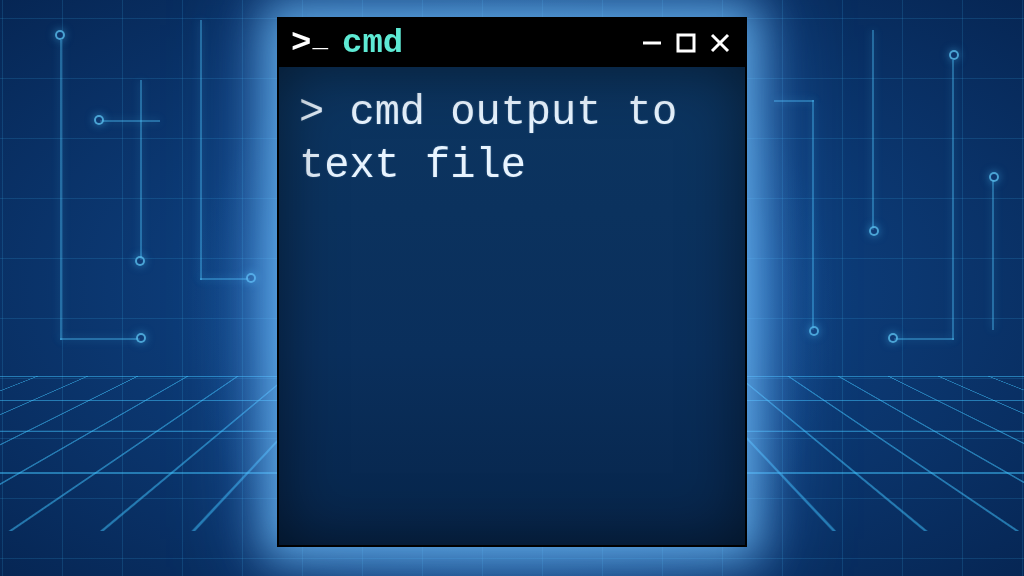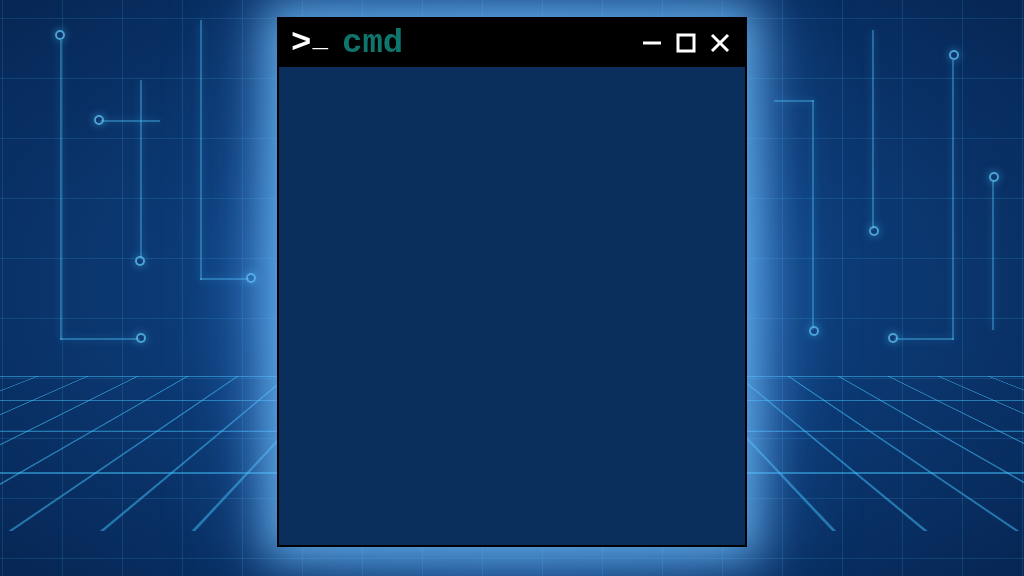--- a/index.html
+++ b/index.html
@@ -117,21 +117,21 @@
       font-size: 34px;
     }
     .titlebar-prompt .underscore {
       font-size: 26px;
       margin-left: 1px;
       position: relative;
       top: -6px;
     }
     
     .titlebar-title {
-      color: #0f766e;
+      color: #5eead4;
       font-size: 34px;
       font-weight: bold;
       font-family: 'Consolas', 'Courier New', monospace;
       margin-left: 4px;
     }
     
     .titlebar-controls {
       margin-left: auto;
       display: flex;
       align-items: center;
@@ -234,13 +234,16 @@
         </svg>
       </div>
       <div class="ctrl" title="close">
         <svg width="22" height="22" viewBox="0 0 22 22">
           <line x1="3" y1="3" x2="19" y2="19" stroke="#fff" stroke-width="3"></line>
           <line x1="19" y1="3" x2="3" y2="19" stroke="#fff" stroke-width="3"></line>
         </svg>
       </div>
     </div>
   </div>
+  <div class="terminal-body">
+    <div class="terminal-text"><span>&gt;</span> <span>cmd output to text file</span></div>
+  </div>
 </div>
 
 </body></html>

